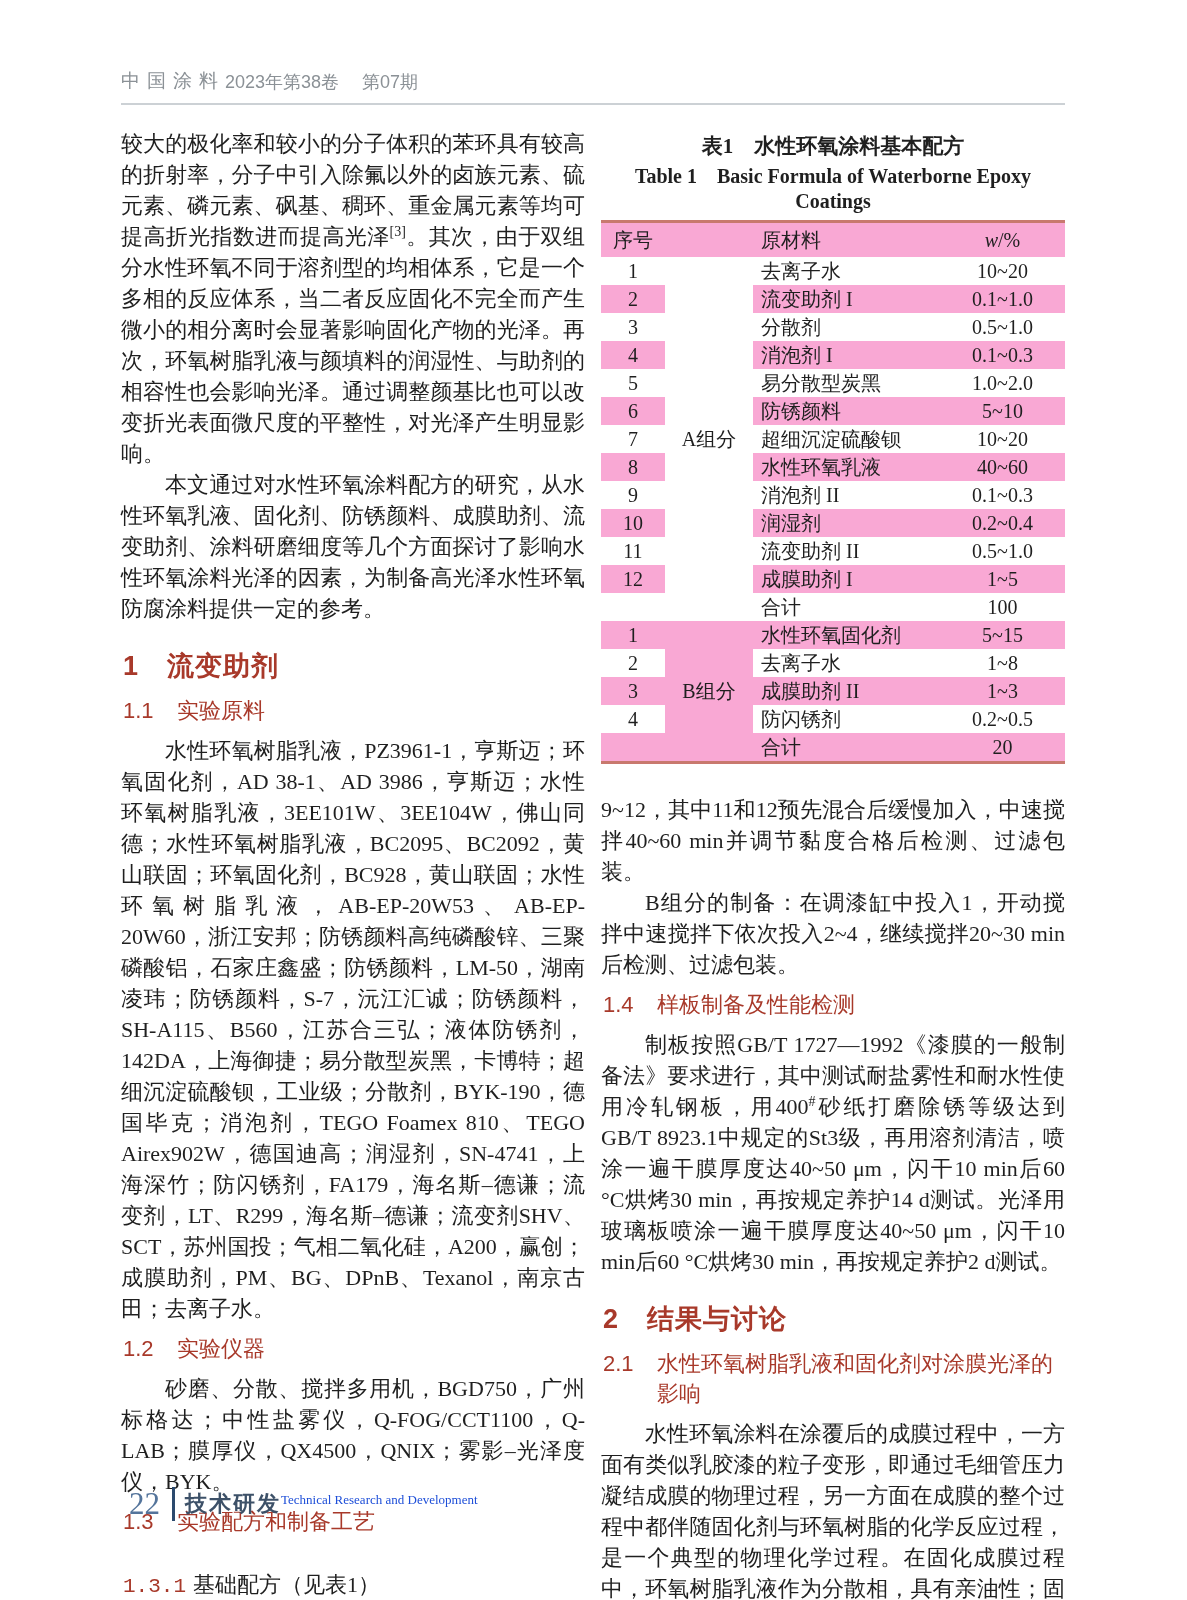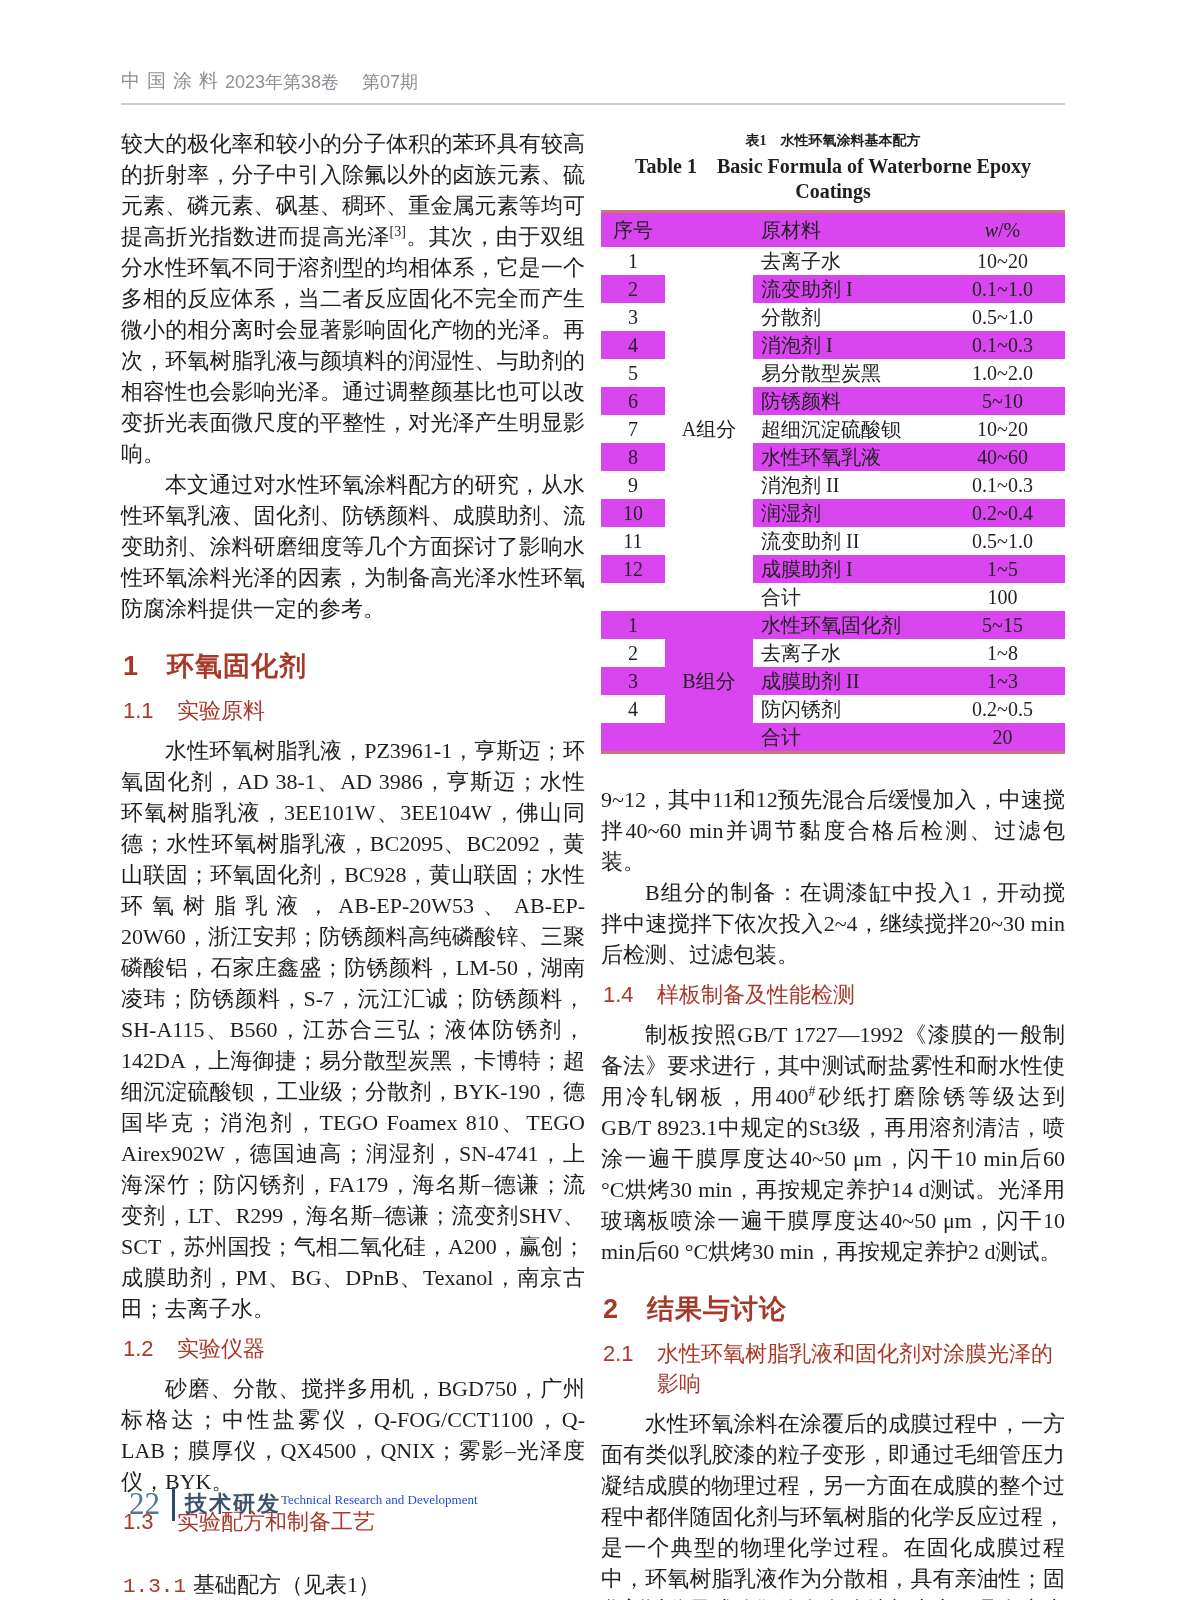--- a/index.html
+++ b/index.html
@@ -45,28 +45,28 @@
   }
   .sec2 .num{width:54px;flex:none;}
   .sec3{display:flex;align-items:baseline;font-size:22px;margin:7px 0 7px 2px;}
   .sec3 .num{
     width:70px;flex:none;color:#a8392a;
     font-family:Liberation Mono, monospace;font-size:21px;margin-top:29px;
   }
   .sec3 .ttl{color:#1f1f1f;}
 
   
-  .tbl-title-zh{text-align:center;font-weight:bold;font-size:14px;margin:4px 0 3px;}
+  .tbl-title-zh{text-align:center;font-weight:bold;font-size:21px;margin:4px 0 3px;}
   .tbl-title-en{text-align:center;font-weight:bold;font-size:20px;margin:0 0 7px;}
   .tbl{border-top:3px solid #c8796e;border-bottom:3px solid #c8796e;}
   .trow{display:grid;grid-template-columns:64px 88px 187px 125px;height:28px;font-size:20px;}
   .trow.thead{height:34px;font-size:20px;}
   .cell{display:flex;align-items:center;justify-content:center;height:100%;}
   .cell.mat{justify-content:flex-start;padding-left:8px;box-sizing:border-box;}
-  .pink{background:#d946ef;}
+  .pink{background:#f9a8d4;}
   .wital{font-style:italic;}
 
   
   .footer{position:absolute;left:129px;top:1487px;display:flex;align-items:stretch;}
   .page-num{
     font-size:31px;color:#54749b;align-self:flex-end;
     margin-right:12px;line-height:34px;
   }
   .fbar{width:3px;background:#2c4a6e;margin-right:10px;}
   .fsec{display:flex;flex-direction:row;justify-content:center;padding:2px 0;text-align:center;}
@@ -92,21 +92,21 @@
   <div class="columns">
 
     <div class="col">
 
       <p class="body"><span>较大的极化率和较小的分子体积的苯环具有较高的折射率，分子中引入除氟以外的卤族元素、硫元素、磷元素、砜基、稠环、重金属元素等均可提高折光指数进而提高光泽</span><sup>[3]</sup><span>。其次，由于双组分水性环氧不同于溶剂型的均相体系，它是一个多相的反应体系，当二者反应固化不完全而产生微小的相分离时会显著影响固化产物的光泽。再次，环氧树脂乳液与颜填料的润湿性、与助剂的相容性也会影响光泽。通过调整颜基比也可以改变折光表面微尺度的平整性，对光泽产生明显影响。</span></p>
 
       <p class="body indent">本文通过对水性环氧涂料配方的研究，从水性环氧乳液、固化剂、防锈颜料、成膜助剂、流变助剂、涂料研磨细度等几个方面探讨了影响水性环氧涂料光泽的因素，为制备高光泽水性环氧防腐涂料提供一定的参考。</p>
 
       <div class="sec1">
         <span class="num">1</span>
-        <span class="ttl">环氧固化剂</span>
+        <span class="ttl">流变助剂</span>
       </div>
 
       <div class="sec2">
         <span class="num">1.1</span>
         <span class="ttl">实验原料</span>
       </div>
 
       <p class="body indent">水性环氧树脂乳液，PZ3961-1，亨斯迈；环氧固化剂，AD 38-1、AD 3986，亨斯迈；水性环氧树脂乳液，3EE101W、3EE104W，佛山同德；水性环氧树脂乳液，BC2095、BC2092，黄山联固；环氧固化剂，BC928，黄山联固；水性环氧树脂乳液，AB-EP-20W53、AB-EP-20W60，浙江安邦；防锈颜料高纯磷酸锌、三聚磷酸铝，石家庄鑫盛；防锈颜料，LM-50，湖南凌玮；防锈颜料，S-7，沅江汇诚；防锈颜料，SH-A115、B560，江苏合三弘；液体防锈剂，142DA，上海御捷；易分散型炭黑，卡博特；超细沉淀硫酸钡，工业级；分散剂，BYK-190，德国毕克；消泡剂，TEGO Foamex 810、TEGO Airex902W，德国迪高；润湿剂，SN-4741，上海深竹；防闪锈剂，FA179，海名斯–德谦；流变剂，LT、R299，海名斯–德谦；流变剂SHV、SCT，苏州国投；气相二氧化硅，A200，赢创；成膜助剂，PM、BG、DPnB、Texanol，南京古田；去离子水。</p>
 
       <div class="sec2">

